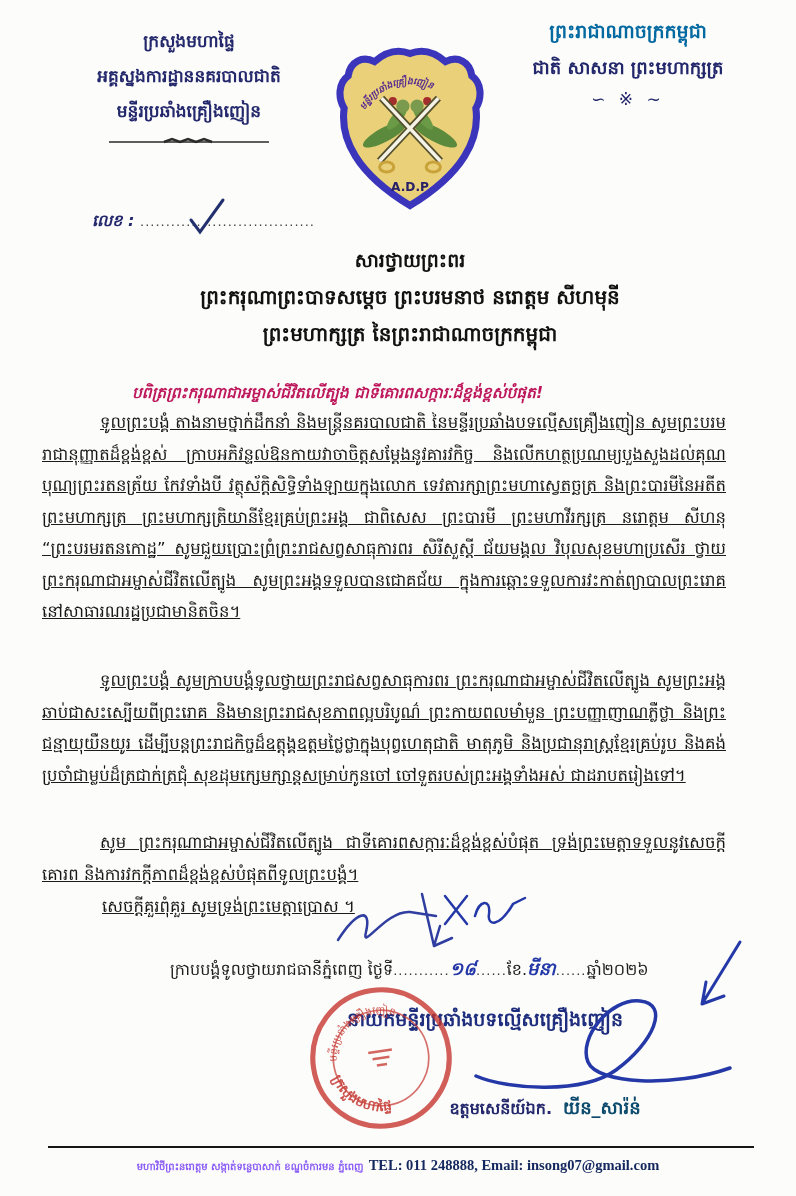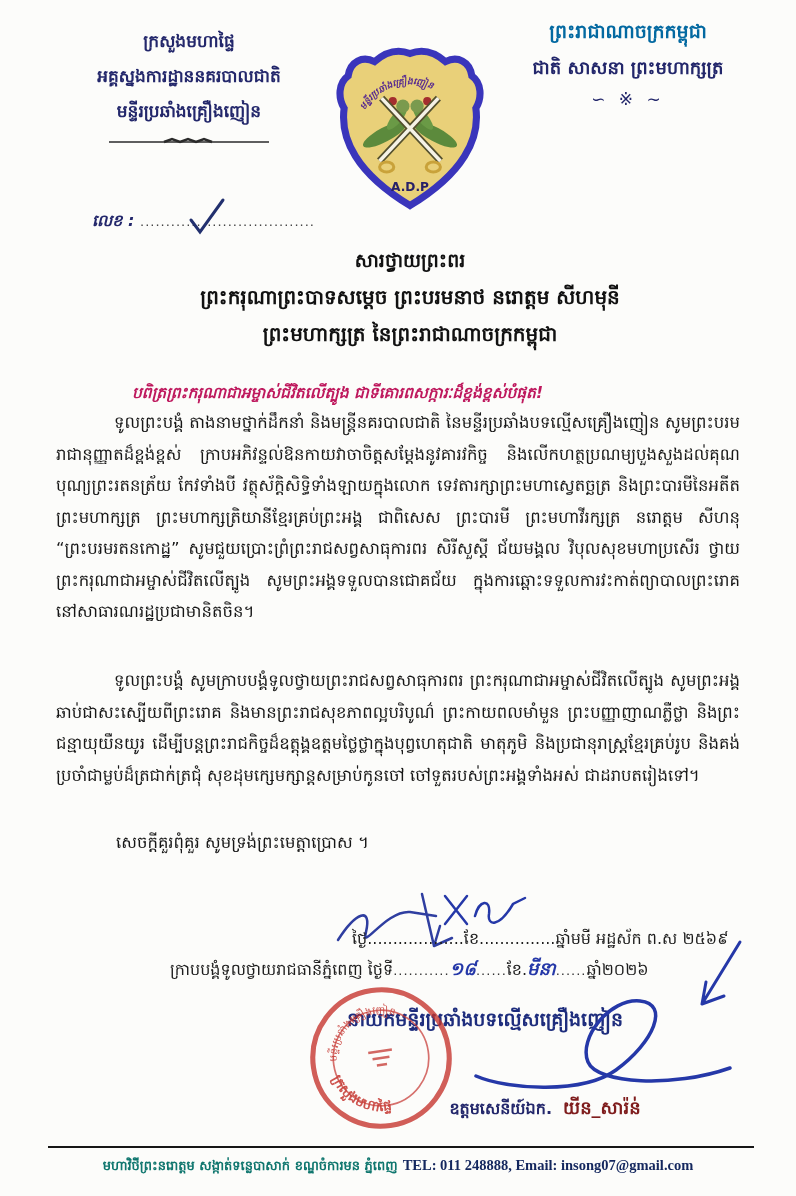--- a/index.html
+++ b/index.html
@@ -27,21 +27,21 @@
   .hdr-right .orn{color:#23276b;font-size:17px;line-height:26px;letter-spacing:4px;}
   
   .title-block{position:absolute;left:12px;top:242px;width:100%;text-align:center;}
   .title-block .t{font-weight:bold;color:#111;line-height:37px;}
   .t1,.t2{font-size:19px;}
   .t3,.t4{font-size:20px;}
   
   .salutation{position:absolute;left:84px;top:383px;width:640px;
               font-weight:bold;font-style:italic;font-size:15.5px;color:#be185d;margin-left:48px;}
   
-  .body-block{position:absolute;left:56px;top:407px;width:684px;}
+  .body-block{position:absolute;left:42px;top:407px;width:684px;text-decoration:underline;}
   .body-block p{
     margin:0;font-size:16.5px;line-height:31.5px;text-align:justify;
     text-indent:58px;overflow:hidden;overflow-wrap:anywhere;word-break:break-word;color:#161616;
   }
   .p1{height:258px;}
   .p2{height:162px;margin-top:5px;}
   .p3{height:64px;margin-top:5px;}
   .closing{font-size:16.5px;line-height:32px;text-indent:60px;color:#161616;height:32px;overflow:hidden;}
   
   .hand{color:#2538a8;font-style:italic;font-weight:bold;}
@@ -51,25 +51,25 @@
   .dateline2{position:absolute;left:170px;top:957px;font-size:16px;color:#1d1d1d;white-space:nowrap;}
   .dots{color:#333;letter-spacing:1px;font-size:13px;}
   .hand-day,.hand-month{font-size:18px;}
   .director-line{position:absolute;left:250px;top:986px;width:470px;text-align:center;
                  font-weight:bold;font-size:19px;color:#1e2d7d;margin-top:21px;}
   .arrow-svg{position:absolute;left:688px;top:938px;}
   .stamp{position:absolute;left:293px;top:983px;transform:rotate(-8deg);opacity:.92;}
   .bigsig-svg{position:absolute;left:468px;top:992px;}
   .signer{position:absolute;left:380px;top:1096px;width:330px;text-align:center;white-space:nowrap;}
   .signer .rank{font-weight:bold;color:#23276b;font-size:16px;}
-  .signer .name{font-weight:bold;color:#7f1d1d;font-size:18px;margin-left:6px;}
+  .signer .name{font-weight:bold;color:#0c4a6e;font-size:18px;margin-left:6px;}
   
   .footer-line{position:absolute;left:48px;top:1146px;width:706px;border-top:2.5px solid #161616;}
   .footer{position:absolute;left:0;top:1155px;width:100%;text-align:center;white-space:nowrap;}
-  .footer .addr{font-weight:bold;color:#0f766e;font-size:13px;}
+  .footer .addr{font-weight:bold;color:#8b5cf6;font-size:10px;}
   .footer .contact{font-weight:bold;color:#14275e;font-size:14.5px;font-family:"Liberation Serif",serif;}
 </style>
 </head>
 <body>
 
 <div class="page">
 
   <div class="hdr-left">
     <div class="ln">ក្រសួងមហាផ្ទៃ</div>
     <div class="ln">អគ្គស្នងការដ្ឋាននគរបាលជាតិ</div>
@@ -123,32 +123,32 @@
     <div class="t t1">សារថ្វាយព្រះពរ</div>
     <div class="t t3">ព្រះករុណាព្រះបាទសម្តេច ព្រះបរមនាថ នរោត្តម សីហមុនី</div>
     <div class="t t4">ព្រះមហាក្សត្រ នៃព្រះរាជាណាចក្រកម្ពុជា</div>
   </div>
 
   <div class="salutation">បពិត្រព្រះករុណាជាអម្ចាស់ជីវិតលើត្បូង ជាទីគោរពសក្ការៈដ៏ខ្ពង់ខ្ពស់បំផុត!</div>
 
   <div class="body-block">
     <p class="p1">ទូលព្រះបង្គំ តាងនាមថ្នាក់ដឹកនាំ និងមន្ត្រីនគរបាលជាតិ នៃមន្ទីរប្រឆាំងបទល្មើសគ្រឿងញៀន សូមព្រះបរមរាជានុញ្ញាតដ៏ខ្ពង់ខ្ពស់ ក្រាបអភិវន្ទល់ឱនកាយវាចាចិត្តសម្ដែងនូវគារវកិច្ច និងលើកហត្ថប្រណម្យបួងសួងដល់គុណបុណ្យព្រះរតនត្រ័យ កែវទាំងបី វត្ថុស័ក្តិសិទ្ធិទាំងឡាយក្នុងលោក ទេវតារក្សាព្រះមហាស្វេតច្ឆត្រ និងព្រះបារមីនៃអតីតព្រះមហាក្សត្រ ព្រះមហាក្សត្រិយានីខ្មែរគ្រប់ព្រះអង្គ ជាពិសេស ព្រះបារមី ព្រះមហាវីរក្សត្រ នរោត្តម សីហនុ “ព្រះបរមរតនកោដ្ឋ” សូមជួយប្រោះព្រំព្រះរាជសព្វសាធុការពរ សិរីសួស្តី ជ័យមង្គល វិបុលសុខមហាប្រសើរ ថ្វាយព្រះករុណាជាអម្ចាស់ជីវិតលើត្បូង សូមព្រះអង្គទទួលបានជោគជ័យ ក្នុងការឆ្ពោះទទួលការវះកាត់ព្យាបាលព្រះរោគ នៅសាធារណរដ្ឋប្រជាមានិតចិន។</p>
     <p class="p2">ទូលព្រះបង្គំ សូមក្រាបបង្គំទូលថ្វាយព្រះរាជសព្វសាធុការពរ ព្រះករុណាជាអម្ចាស់ជីវិតលើត្បូង សូមព្រះអង្គឆាប់ជាសះស្បើយពីព្រះរោគ និងមានព្រះរាជសុខភាពល្អបរិបូណ៌ ព្រះកាយពលមាំមួន ព្រះបញ្ញាញាណភ្លឺថ្លា និងព្រះជន្មាយុយឺនយូរ ដើម្បីបន្តព្រះរាជកិច្ចដ៏ឧត្តុង្គឧត្តមថ្លៃថ្លាក្នុងបុព្វហេតុជាតិ មាតុភូមិ និងប្រជានុរាស្ត្រខ្មែរគ្រប់រូប និងគង់ប្រចាំជាម្លប់ដ៏ត្រជាក់ត្រជុំ សុខដុមក្សេមក្សាន្តសម្រាប់កូនចៅ ចៅទួតរបស់ព្រះអង្គទាំងអស់ ជាដរាបតរៀងទៅ។</p>
+    <p class="p3">សូម ព្រះករុណាជាអម្ចាស់ជីវិតលើត្បូង ជាទីគោរពសក្ការៈដ៏ខ្ពង់ខ្ពស់បំផុត ទ្រង់ព្រះមេត្តាទទួលនូវសេចក្ដីគោរព និងការវកក្តីភាពដ៏ខ្ពង់ខ្ពស់បំផុតពីទូលព្រះបង្គំ។</p>
     <div class="closing">សេចក្តីគួរពុំគួរ សូមទ្រង់ព្រះមេត្តាប្រោស ។</div>
   </div>
 
   <svg class="xun-svg" width="95" height="48">
     <path d="M8,10 L30,38 M30,10 L8,38" stroke="#2538a8" stroke-width="2.5" fill="none" stroke-linecap="round"></path>
     <path d="M38,30 c4,-16 16,-18 14,-2 c-2,12 10,14 24,-10 l12,-6" stroke="#2538a8" stroke-width="2.5" fill="none" stroke-linecap="round"></path>
   </svg>
   <svg class="scribble-svg" width="150" height="70">
     <path d="M8,52 c18,-28 34,-34 28,-8 c-5,20 20,-22 44,-20 l26,4 M92,6 l12,52 M104,58 l6,-20 M104,58 l18,-8" stroke="#2f3ea0" stroke-width="2.5" fill="none" stroke-linecap="round"></path>
   </svg>
 
-  <div class="dateline1">ថ្ងៃ...................ខែ...............ឆ្នាំមមី អដ្ឋស័ក ព.ស ២៥៦៩</div>
   <div class="dateline2">
     <span>ក្រាបបង្គំទូលថ្វាយរាជធានីភ្នំពេញ ថ្ងៃទី</span><span class="dots">...........</span><span class="hand hand-day">១៨</span><span class="dots">......</span><span>ខែ.</span><span class="hand hand-month">មីនា</span><span class="dots">......</span><span>ឆ្នាំ២០២៦</span>
   </div>
 
   <div class="director-line">នាយកមន្ទីរប្រឆាំងបទល្មើសគ្រឿងញៀន</div>
   <svg class="arrow-svg" width="60" height="80">
     <path d="M52,4 L14,66 M14,66 l4,-22 M14,66 l22,-8" stroke="#2538a8" stroke-width="3" fill="none" stroke-linecap="round"></path>
   </svg>
 
   <svg class="stamp" width="176" height="150" viewBox="0 0 176 176">

